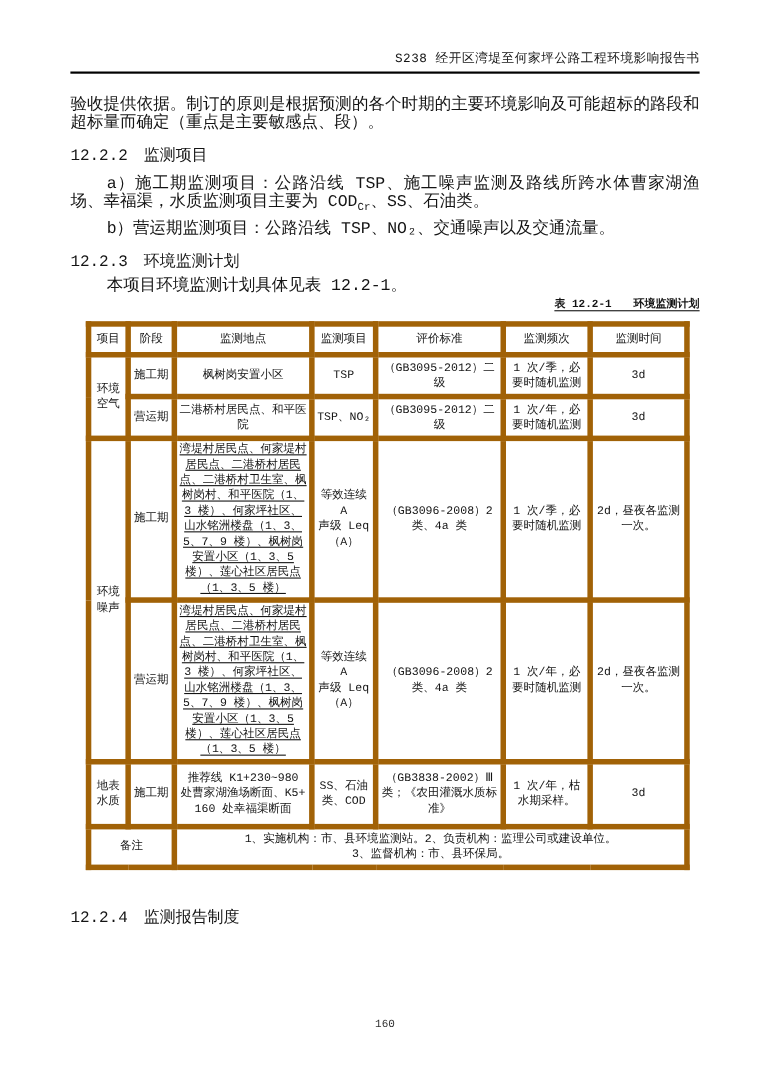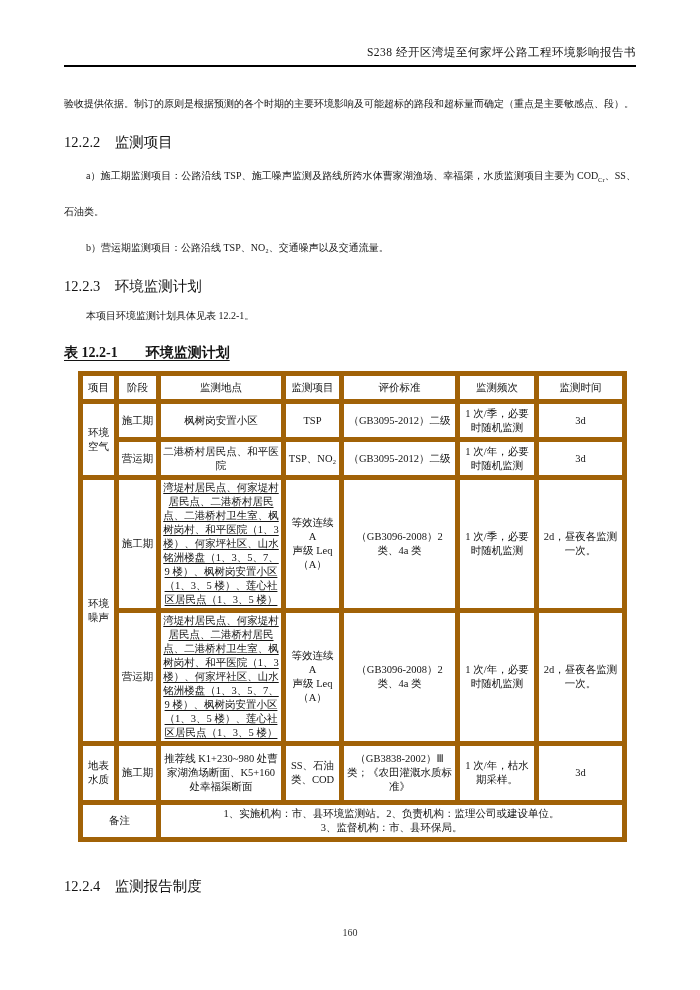--- a/index.html
+++ b/index.html
@@ -2,53 +2,53 @@
 <html><head>
 <meta charset="utf-8">
 <style>
   html, body { margin:0; padding:0; background:#ffffff; }
   .page {
     position:relative;
     width:700px; height:990px;
     margin:0 auto;
     background:#ffffff;
     color:#141414;
-    font-family:Liberation Serif, serif;
+    font-family:Liberation Mono, monospace;
     box-sizing:border-box;
     padding:0 64px;
     overflow:hidden;
   }
   .doc-header {
     padding-top:45px;
     padding-bottom:5px;
     text-align:right;
     font-size:11.5px;
     letter-spacing:0.5px;
     border-bottom:2px solid #000;
   }
   .body-text {
-    font-size:10px;
-    line-height:32px;
+    font-size:15px;
+    line-height:16px;
     text-align:justify;
     margin:0;
   }
   .p-intro { margin-top:21px; }
   .sec {
     font-size:14.5px;
     font-weight:normal;
     line-height:28px;
     margin:8px 0 0 0;
   }
   .indent { text-indent:2.2em; }
   .mt4 { margin-top:4px; }
   sub { font-size:0.65em;margin-top:20px; }
   .caption {
-    margin-top:12px;
-    text-align:left;
-    font-size:14px;
+    margin-top:0;
+    text-align:right;
+    font-size:10px;
     font-weight:bold;
   }
   .caption span { text-decoration:underline; text-underline-offset:3px; white-space:pre; }
   table.monitor {
     border-collapse:collapse;
     table-layout:fixed;
     width:544px;
     margin:9px 0 0 14px;
     font-size:10.5px;
     border:2px solid #000;

